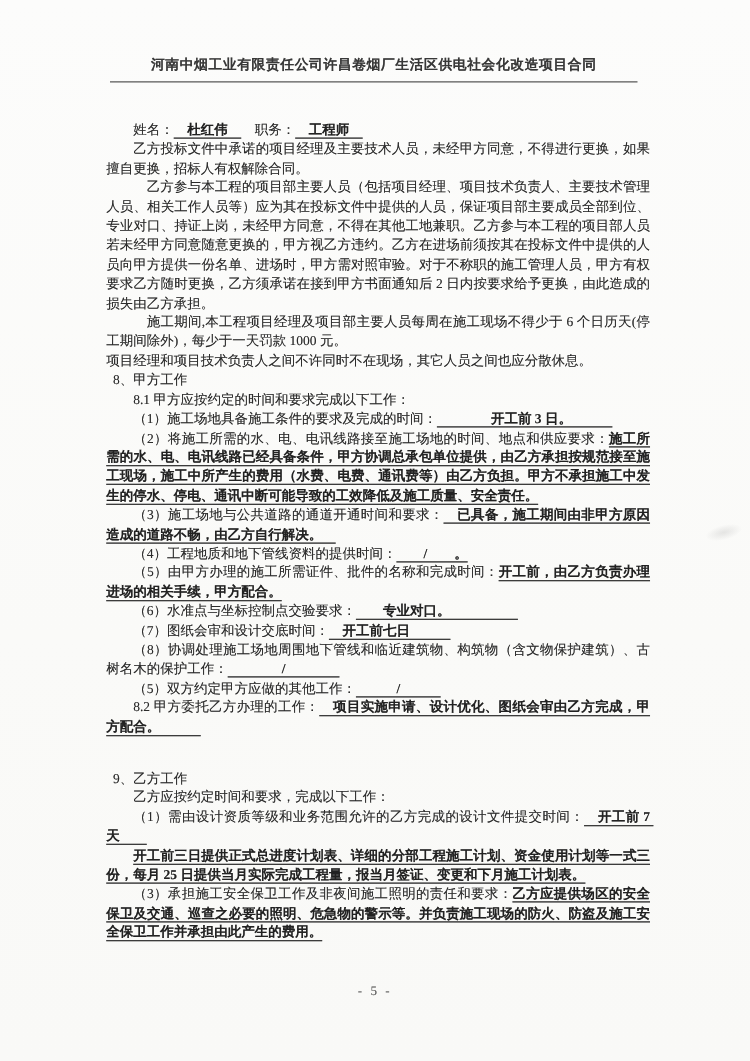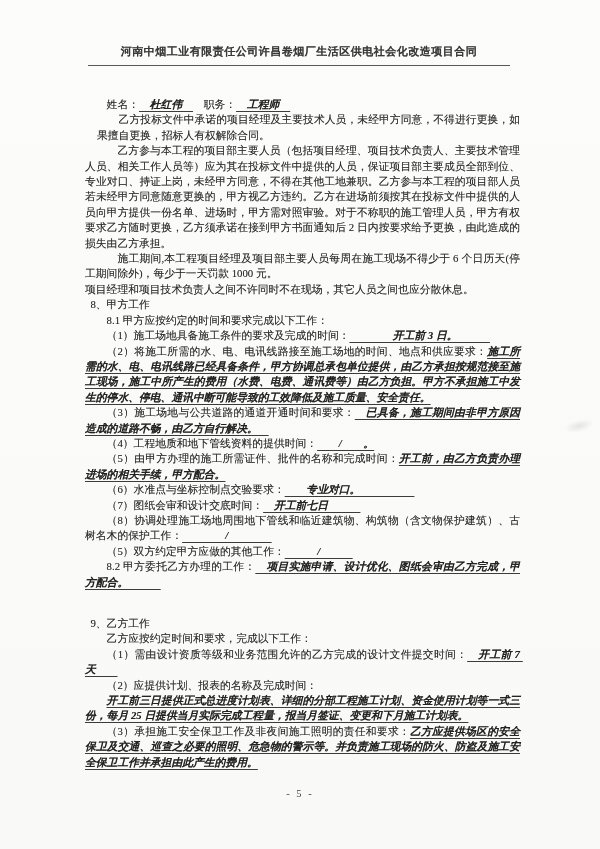--- a/index.html
+++ b/index.html
@@ -34,21 +34,20 @@
     text-align: justify;
     text-shadow: 0 0 0.5px rgba(70,70,70,0.5);
   }
   .doc-body p.para { margin: 0; }
   .doc-body span { white-space: pre-wrap; }
   .u {
     text-decoration: underline;
     text-underline-offset: 2.5px;
     text-decoration-thickness: 0.9px;
     text-decoration-color: #3c3c3c;
-    font-style: italic;
   }
   .fill { font-weight: 700; color: #222; }
   .page-number {
     position: absolute;
     left: 0; right: 0;
     bottom: 50px;
     text-align: center;
     font-size: 10.5px;
     letter-spacing: 2px;
     color: #454545;
@@ -67,40 +66,39 @@
 </head>
 <body>
 
 <div class="page">
   <div class="title-wrap">
     <div class="doc-title">河南中烟工业有限责任公司许昌卷烟厂生活区供电社会化改造项目合同</div>
   </div>
 
   <div class="doc-body" id="doc-body">
       <p class="para" style="text-indent: 2em;"><span class="">姓名：</span><span class="u fill">　杜红伟　</span><span class="">　职务：</span><span class="u fill">　工程师　</span></p>
-      <p class="para" style="text-indent: 2em; margin-left: 12px;"><span class="">乙方投标文件中承诺的项目经理及主要技术人员，未经甲方同意，不得进行更换，如果擅自更换，招标人有权解除合同。</span></p>
+      <p class="para" style="text-indent: 2em;"><span class="">乙方投标文件中承诺的项目经理及主要技术人员，未经甲方同意，不得进行更换，如果擅自更换，招标人有权解除合同。</span></p>
       <p class="para" style="text-indent: 3em;"><span class="">乙方参与本工程的项目部主要人员（包括项目经理、项目技术负责人、主要技术管理人员、相关工作人员等）应为其在投标文件中提供的人员，保证项目部主要成员全部到位、专业对口、持证上岗，未经甲方同意，不得在其他工地兼职。乙方参与本工程的项目部人员若未经甲方同意随意更换的，甲方视乙方违约。乙方在进场前须按其在投标文件中提供的人员向甲方提供一份名单、进场时，甲方需对照审验。对于不称职的施工管理人员，甲方有权要求乙方随时更换，乙方须承诺在接到甲方书面通知后 2 日内按要求给予更换，由此造成的损失由乙方承担。</span></p>
       <p class="para" style="text-indent: 3em;"><span class="">施工期间,本工程项目经理及项目部主要人员每周在施工现场不得少于 6 个日历天(停工期间除外)，每少于一天罚款 1000 元。</span></p>
       <p class="para"><span class="">项目经理和项目技术负责人之间不许同时不在现场，其它人员之间也应分散休息。</span></p>
       <p class="para" style="text-indent: 0.5em;"><span class="">8、甲方工作</span></p>
       <p class="para" style="text-indent: 2em;"><span class="">8.1 甲方应按约定的时间和要求完成以下工作：</span></p>
       <p class="para" style="text-indent: 2em;"><span class="">（1）施工场地具备施工条件的要求及完成的时间：</span><span class="u fill">　　　　开工前 3 日。　　　</span></p>
       <p class="para" style="text-indent: 2em;"><span class="">（2）将施工所需的水、电、电讯线路接至施工场地的时间、地点和供应要求：</span><span class="u fill">施工所需的水、电、电讯线路已经具备条件，甲方协调总承包单位提供，由乙方承担按规范接至施工现场，施工中所产生的费用（水费、电费、通讯费等）由乙方负担。甲方不承担施工中发生的停水、停电、通讯中断可能导致的工效降低及施工质量、安全责任。</span></p>
       <p class="para" style="text-indent: 2em;"><span class="">（3）施工场地与公共道路的通道开通时间和要求：</span><span class="u fill">　已具备，施工期间由非甲方原因造成的道路不畅，由乙方自行解决。　</span></p>
       <p class="para" style="text-indent: 2em;"><span class="">（4）工程地质和地下管线资料的提供时间：</span><span class="u fill">　　/　　。</span></p>
       <p class="para" style="text-indent: 2em;"><span class="">（5）由甲方办理的施工所需证件、批件的名称和完成时间：</span><span class="u fill">开工前，由乙方负责办理进场的相关手续，甲方配合。</span></p>
       <p class="para" style="text-indent: 2em;"><span class="">（6）水准点与坐标控制点交验要求：</span><span class="u fill">　　专业对口。　　　　　</span></p>
       <p class="para" style="text-indent: 2em;"><span class="">（7）图纸会审和设计交底时间：</span><span class="u fill">　开工前七日　　　</span></p>
       <p class="para" style="text-indent: 2em;"><span class="">（8）协调处理施工场地周围地下管线和临近建筑物、构筑物（含文物保护建筑）、古树名木的保护工作：</span><span class="u fill">　　　　/　　　　</span></p>
       <p class="para" style="text-indent: 2em;"><span class="">（5）双方约定甲方应做的其他工作：</span><span class="u fill">　　　/　　　</span></p>
       <p class="para" style="text-indent: 2em;"><span class="">8.2 甲方委托乙方办理的工作：</span><span class="u fill">　项目实施申请、设计优化、图纸会审由乙方完成，甲方配合。　　　</span></p>
       <p class="para" style="text-indent: 0.5em; margin-top: 26px;"><span class="">9、乙方工作</span></p>
       <p class="para" style="text-indent: 2em;"><span class="">乙方应按约定时间和要求，完成以下工作：</span></p>
       <p class="para" style="text-indent: 2em;"><span class="">（1）需由设计资质等级和业务范围允许的乙方完成的设计文件提交时间：</span><span class="u fill">　开工前 7 天　　</span></p>
-      <p class="para" style="text-indent: 2em;"><span class="">（2）应提供计划、报表的名称及完成时间：</span></p>
       <p class="para" style="text-indent: 2em;"><span class="u fill">开工前三日提供正式总进度计划表、详细的分部工程施工计划、资金使用计划等一式三份，每月 25 日提供当月实际完成工程量，报当月签证、变更和下月施工计划表。</span></p>
       <p class="para" style="text-indent: 2em;"><span class="">（3）承担施工安全保卫工作及非夜间施工照明的责任和要求：</span><span class="u fill">乙方应提供场区的安全保卫及交通、巡查之必要的照明、危急物的警示等。并负责施工现场的防火、防盗及施工安全保卫工作并承担由此产生的费用。</span></p>
     </div>
 
   <div class="smudge"></div>
 
   <div class="page-number">- 5 -</div>
 </div>
 
 </body></html>

